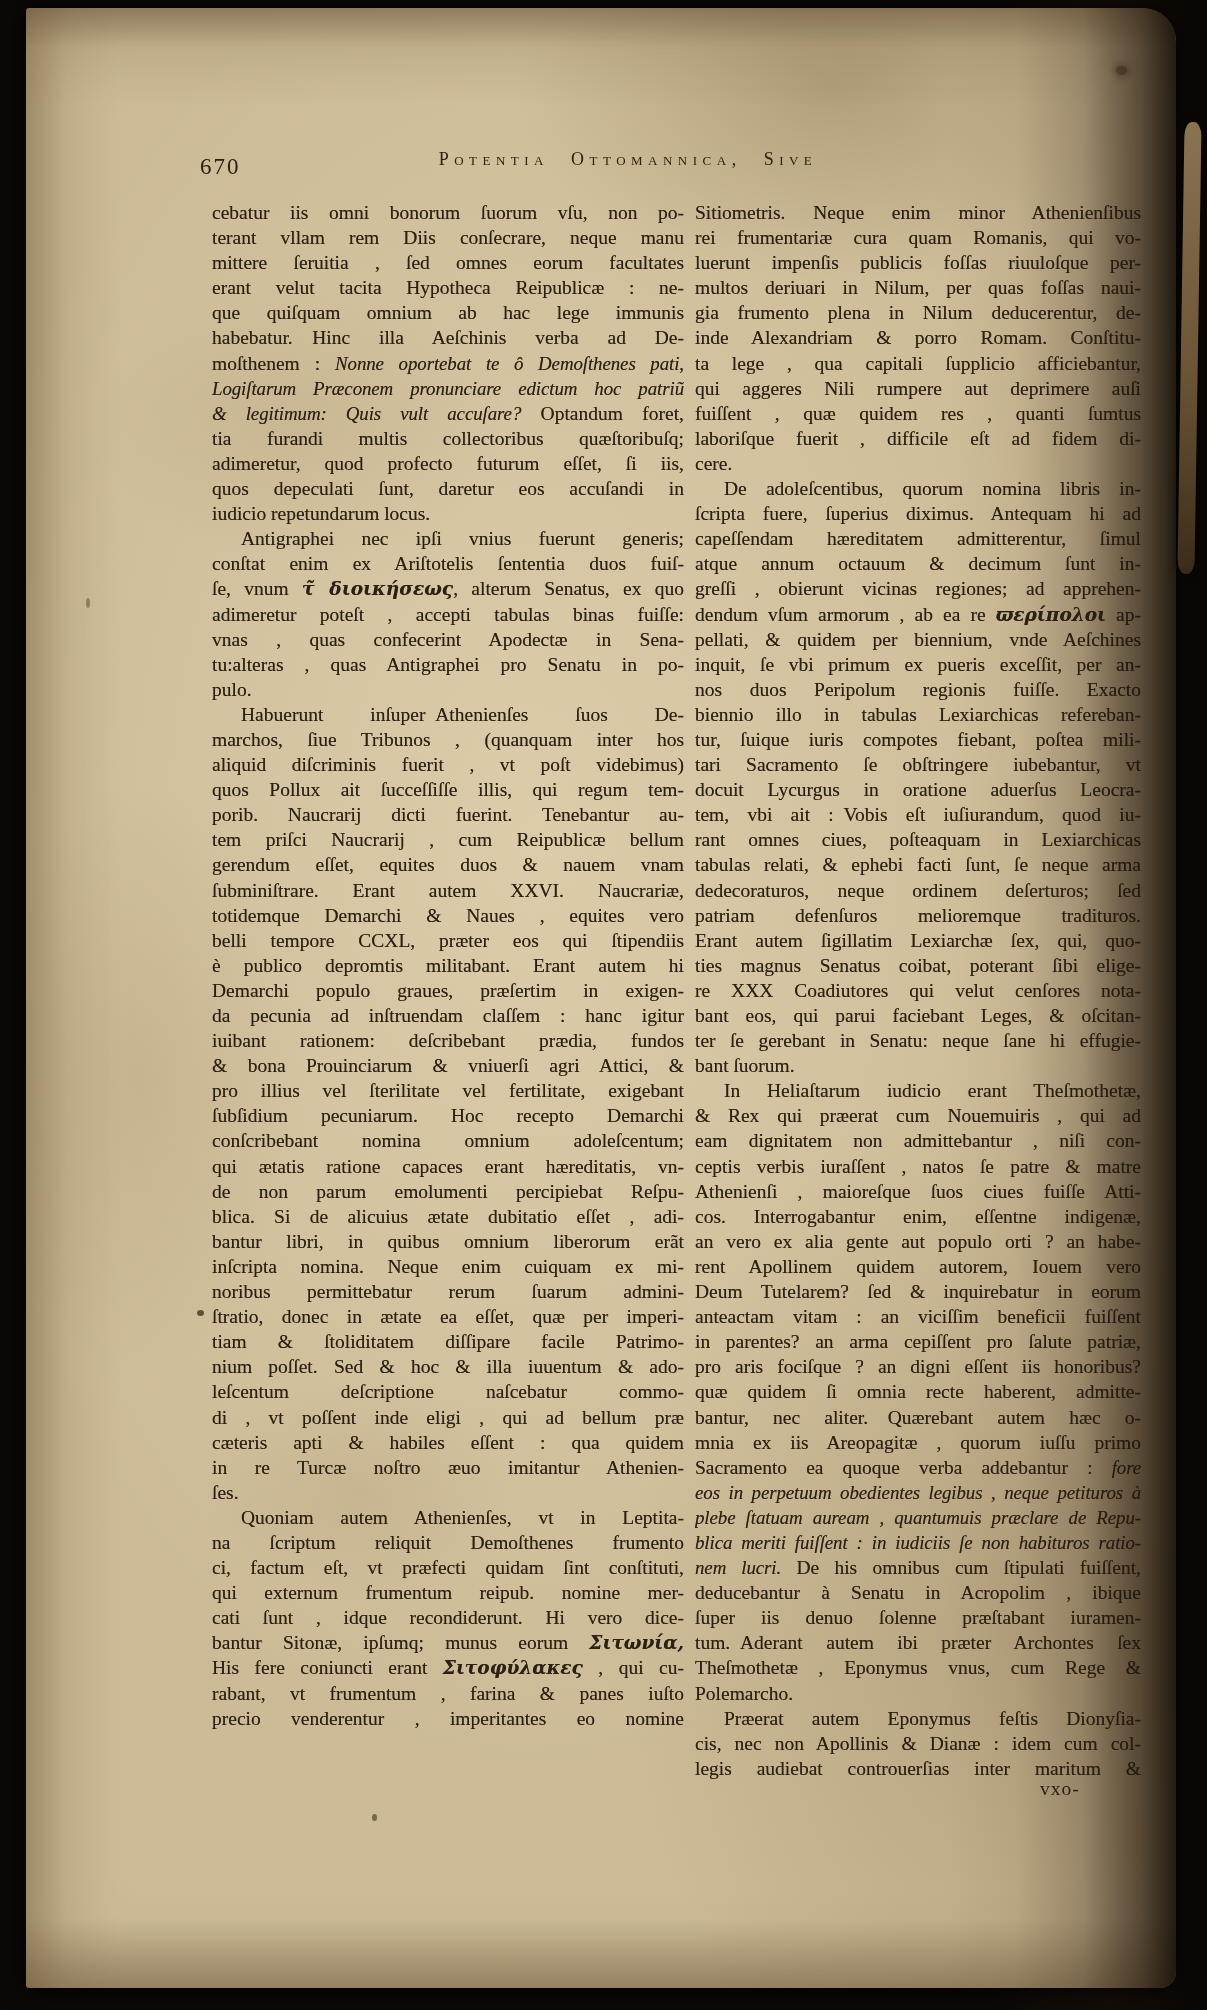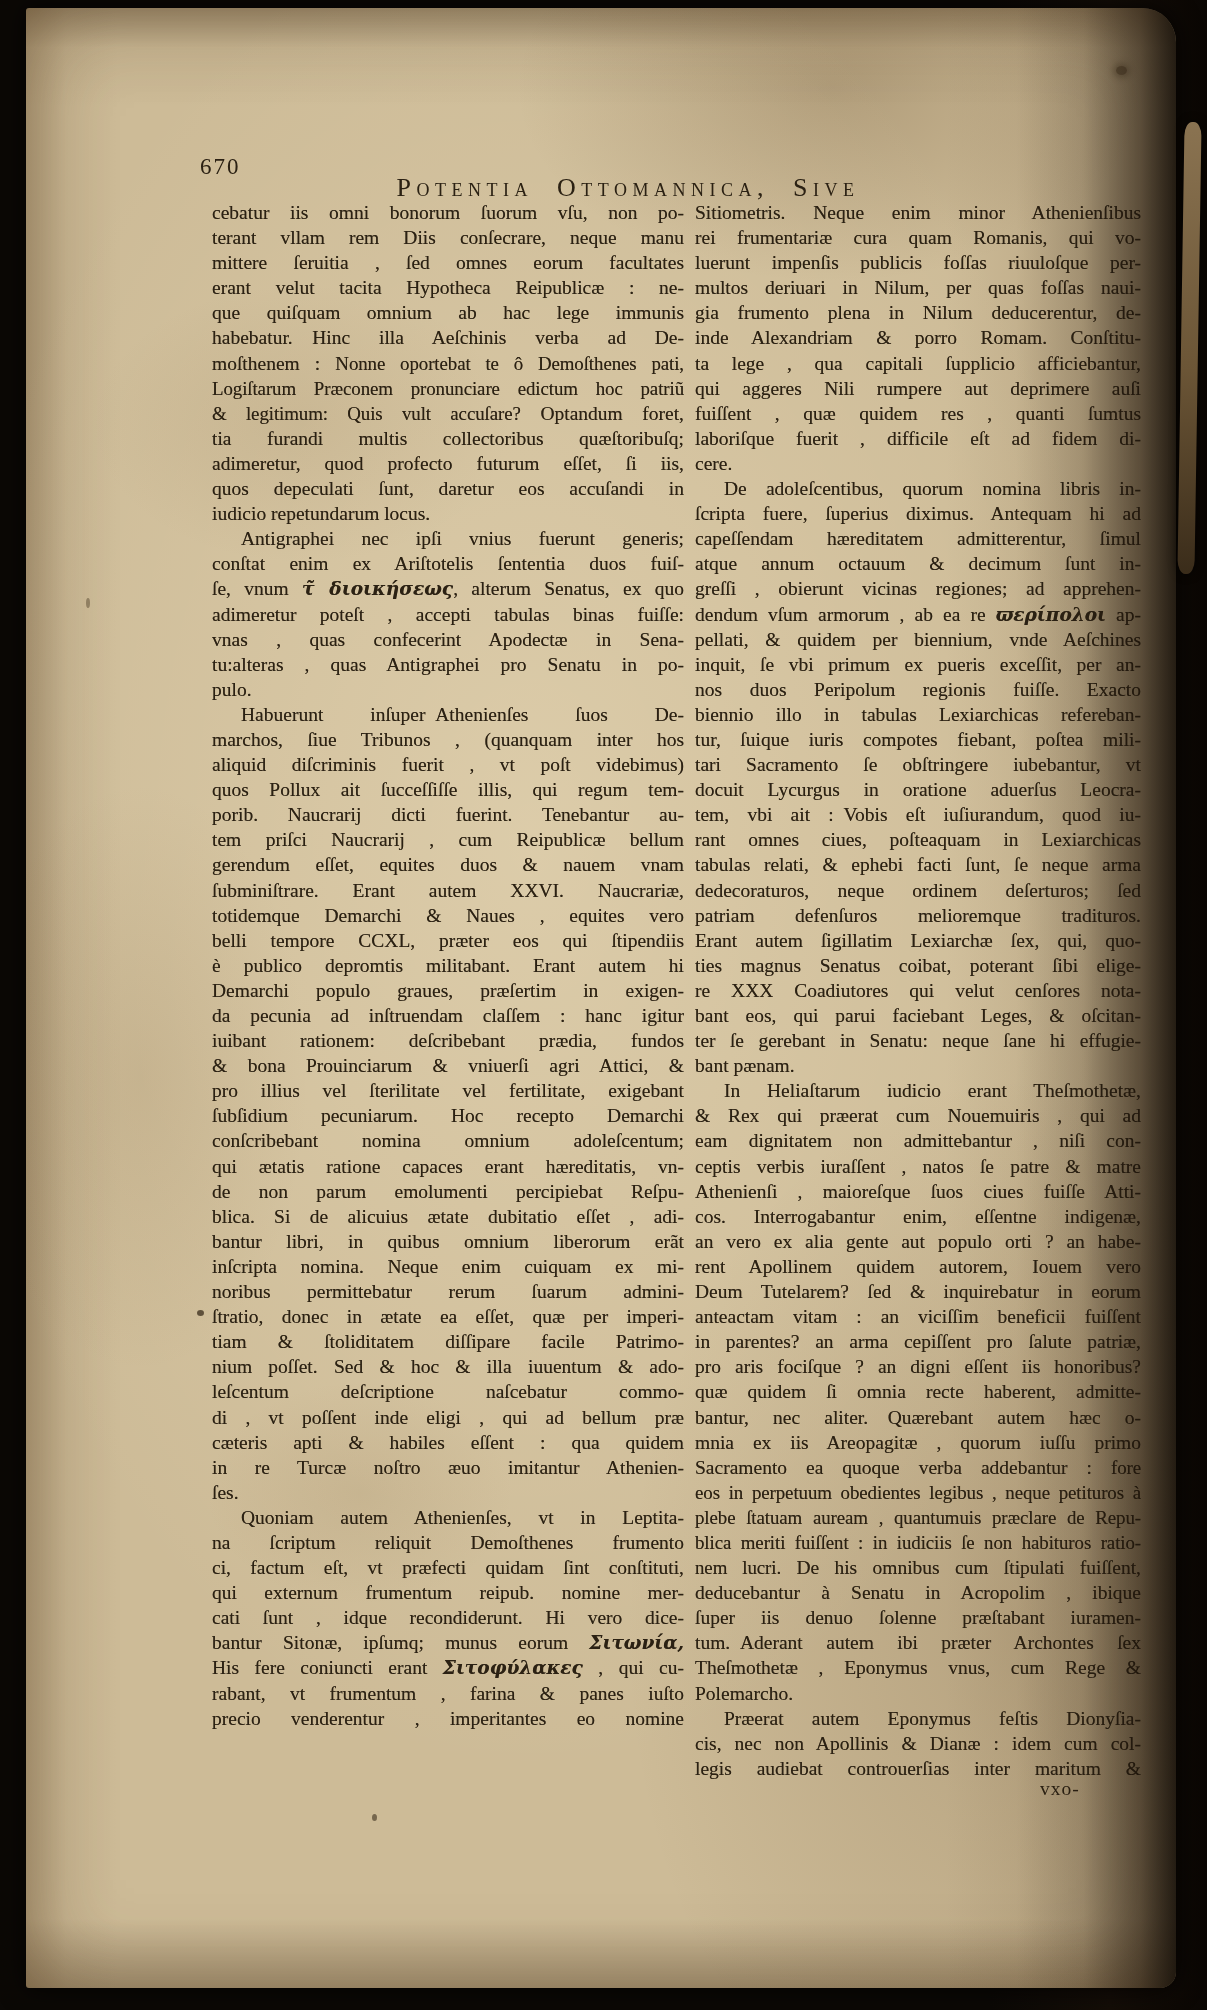--- a/index.html
+++ b/index.html
@@ -25,30 +25,30 @@
         background:linear-gradient(180deg,#8a7351 0%,#6b5536 55%,#3a2c1a 100%);
         transform:rotate(0.9deg);border-radius:45%/14px;box-shadow:0 0 10px rgba(0,0,0,0.65);}
   .speck{position:absolute;border-radius:50%;}
   .sp1{left:1090px;top:58px;width:11px;height:9px;background:rgba(58,42,22,0.55);box-shadow:0 0 6px 3px rgba(58,42,22,0.35);}
   .sp2{left:171px;top:1302px;width:7px;height:6px;background:rgba(47,34,18,0.7);}
   .sp3{left:346px;top:1806px;width:5px;height:7px;background:rgba(47,34,18,0.55);}
   .sp4{left:60px;top:590px;width:4px;height:10px;background:rgba(60,44,24,0.4);}
 
   .pagenum{position:absolute;left:174px;top:146px;font-size:23px;letter-spacing:2px;color:var(--ink);}
   .runtitle{position:absolute;left:174px;top:141px;width:940px;text-align:center;transform:translateX(-42px);
-        font-variant:small-caps;font-size:26px;letter-spacing:5.5px;word-spacing:12px;color:var(--ink);margin-top:24px;}
+        font-variant:small-caps;font-size:18px;letter-spacing:5.5px;word-spacing:12px;color:var(--ink);}
 
   .col{position:absolute;top:192px;color:var(--ink);font-size:19.5px;}
   .col-left{left:174px;width:472px;margin-left:12px;}
   .col-right{left:669px;width:446px;}
   .line{height:25.1px;line-height:25.1px;text-align:justify;text-align-last:justify;overflow:hidden;
         text-shadow:0 0 0.5px rgba(42,31,17,0.55);}
   .line.flush{text-align-last:left;}
   .line.indent{text-indent:29px;}
-  .it{font-size:0.97em;letter-spacing:-0.1px;}
+  .it{font-style:italic;font-size:0.97em;letter-spacing:-0.1px;}
   .gk{font-style:italic;font-family:"DejaVu Serif",serif;font-size:0.95em;font-weight:bold;}
 
   .catchword{position:absolute;left:1014px;top:1770px;width:90px;font-size:19.5px;letter-spacing:1px;color:var(--ink);}
 </style>
 </head>
 <body>
 
 <div class="scan">
   <div class="page">
     <span class="pagenum">670</span>
@@ -145,21 +145,21 @@
         <div class="line"><span>tem, vbi ait : Vobis eſt iuſiurandum, quod iu-</span></div>
         <div class="line"><span>rant omnes ciues, poſteaquam in Lexiarchicas</span></div>
         <div class="line"><span>tabulas relati, &amp; ephebi facti ſunt, ſe neque arma</span></div>
         <div class="line"><span>dedecoraturos, neque ordinem deſerturos; ſed</span></div>
         <div class="line"><span>patriam defenſuros melioremque tradituros.</span></div>
         <div class="line"><span>Erant autem ſigillatim Lexiarchæ ſex, qui, quo-</span></div>
         <div class="line"><span>ties magnus Senatus coibat, poterant ſibi elige-</span></div>
         <div class="line"><span>re XXX Coadiutores qui velut cenſores nota-</span></div>
         <div class="line"><span>bant eos, qui parui faciebant Leges, &amp; oſcitan-</span></div>
         <div class="line"><span>ter ſe gerebant in Senatu: neque ſane hi effugie-</span></div>
-        <div class="line flush"><span>bant pænam.</span></div>
+        <div class="line flush"><span>bant ſuorum.</span></div>
         <div class="line indent"><span>In Heliaſtarum iudicio erant Theſmothetæ,</span></div>
         <div class="line"><span>&amp; Rex qui præerat cum Nouemuiris , qui ad</span></div>
         <div class="line"><span>eam dignitatem non admittebantur , niſi con-</span></div>
         <div class="line"><span>ceptis verbis iuraſſent , natos ſe patre &amp; matre</span></div>
         <div class="line"><span>Athenienſi , maioreſque ſuos ciues fuiſſe Atti-</span></div>
         <div class="line"><span>cos. Interrogabantur enim, eſſentne indigenæ,</span></div>
         <div class="line"><span>an vero ex alia gente aut populo orti ? an habe-</span></div>
         <div class="line"><span>rent Apollinem quidem autorem, Iouem vero</span></div>
         <div class="line"><span>Deum Tutelarem? ſed &amp; inquirebatur in eorum</span></div>
         <div class="line"><span>anteactam vitam : an viciſſim beneficii fuiſſent</span></div>

